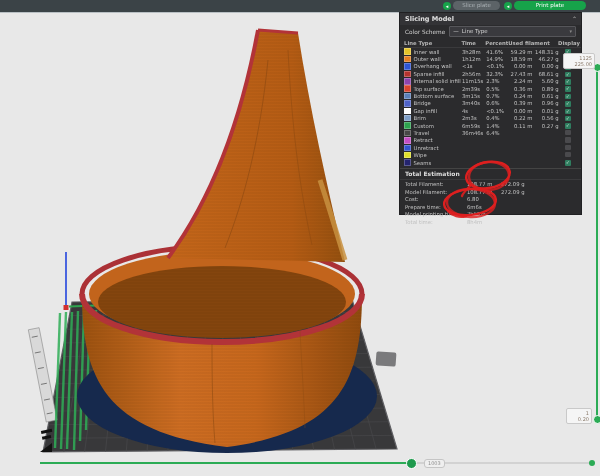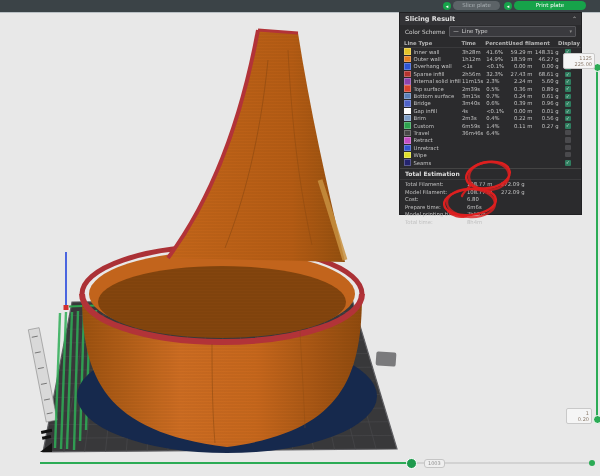--- a/index.html
+++ b/index.html
@@ -184,21 +184,21 @@
 
 <div class="topbar">
   <div class="splitdot slice-dot">◂</div>
   <div class="pillbtn slice-pill">Slice plate</div>
   <div class="splitdot print-dot">◂</div>
   <div class="pillbtn print-pill">Print plate</div>
 </div>
 
 <div class="panel">
   <div class="panel-title">
-    <span>Slicing Result</span>
+    <span>Slicing Model</span>
     <span class="collapse-chevron">⌃</span>
   </div>
   <div class="scheme-row">
     <span class="scheme-label">Color Scheme</span>
     <div class="scheme-select">
       <span>—</span>
       <span>Line Type</span>
       <span class="scheme-caret">▾</span>
     </div>
   </div>

